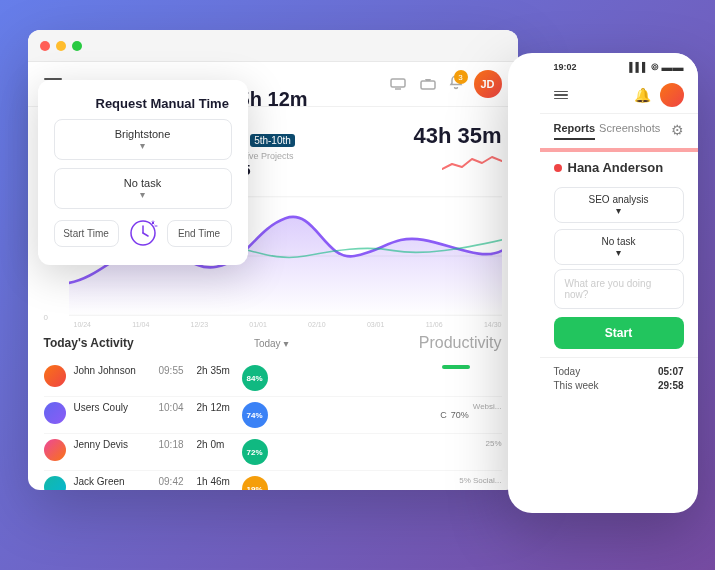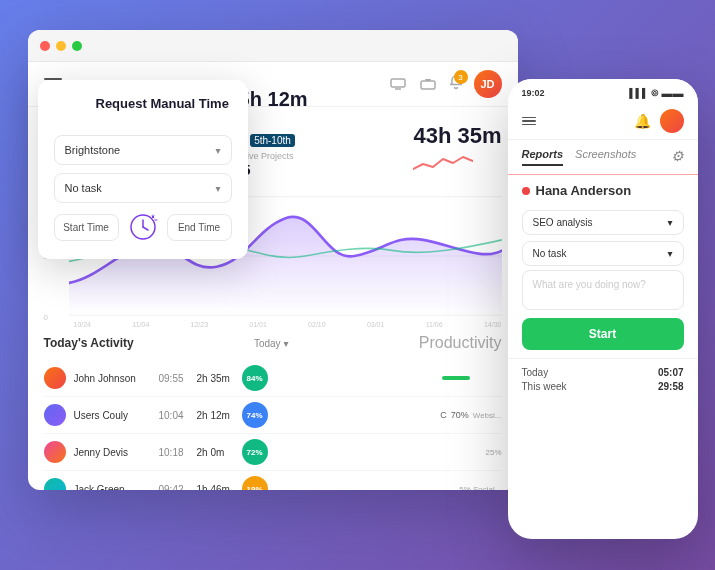--- a/index.html
+++ b/index.html
@@ -169,21 +169,20 @@
     .today-filter {
       font-size: 10px;
       color: #888;
       display: flex;
       align-items: center;
       gap: 3px;
     }
 
     .activity-row {
       display: flex;
-      align-items: center;
       padding: 5px 0;
       border-bottom: 1px solid #f5f5f5;
       font-size: 10px;
       color: #555;
     }
 
     .user-avatar-row {
       width: 22px;
       height: 22px;
       border-radius: 50%;
@@ -232,36 +231,37 @@
       border-radius: 12px;
       box-shadow: 0 10px 40px rgba(0,0,0,0.18);
       padding: 16px;
       z-index: 10;
     }
 
     .dialog-title {
       font-size: 13px;
       font-weight: 700;
       color: #1a1a2e;
-      margin-bottom: 24px;
+      margin-bottom: 8px;
       padding-left: 42px;
     }
 
     .select-field {
       width: 100%;
       border: 1.5px solid #e5e7eb;
       border-radius: 8px;
       padding: 8px 10px;
       font-size: 11px;
       color: #333;
       margin-bottom: 8px;
       display: flex;
       justify-content: space-between;
       align-items: center;
       cursor: pointer;
+      flex-direction: column;
     }
 
     .select-arrow {
       color: #888;
       font-size: 10px;
     }
 
     .time-buttons {
       display: flex;
       gap: 8px;
@@ -286,29 +286,30 @@
       height: 32px;
       display: flex;
       align-items: center;
       justify-content: center;
       flex-shrink: 0;
     }
 
     
     .mobile-panel {
       position: absolute;
-      top: 59px;
+      top: 33px;
       right: 0px;
       width: 190px;
       height: 460px;
       background: white;
       border-radius: 24px;
       box-shadow: 0 20px 60px rgba(0,0,0,0.25);
       overflow: hidden;
       z-index: 5;
+      padding-left: 32px;
     }
 
     .mobile-status-bar {
       background: white;
       display: flex;
       justify-content: space-between;
       align-items: center;
       padding: 8px 14px 4px;
       font-size: 9px;
       font-weight: 600;
@@ -339,23 +340,22 @@
       width: 24px;
       height: 24px;
       border-radius: 50%;
       background: linear-gradient(135deg, #f97316, #ef4444);
       margin-left: 8px;
     }
 
     .mobile-tabs {
       display: flex;
       padding: 8px 14px;
-      gap: 12px;
-      border-bottom: 1px solid #fca5a5;
-      font-style: italic;
+      gap: 4px;
+      border-bottom: 4px solid #fca5a5;
     }
 
     .mobile-tab {
       font-size: 11px;
       color: #888;
       padding-bottom: 4px;
       cursor: pointer;
     }
 
     .mobile-tab.active {
@@ -394,20 +394,21 @@
     .mobile-select {
       margin: 4px 14px;
       border: 1.5px solid #e5e7eb;
       border-radius: 8px;
       padding: 6px 10px;
       font-size: 10px;
       color: #333;
       display: flex;
       justify-content: space-between;
       align-items: center;
+      flex-direction: column;
     }
 
     .mobile-textarea {
       margin: 2px 14px;
       border: 1.5px solid #e5e7eb;
       border-radius: 8px;
       padding: 8px 10px;
       font-size: 10px;
       color: #ccc;
       height: 40px;
@@ -548,21 +549,21 @@
             <div>
               <div style="font-size:9px; color:#aaa;">Active Users</div>
               <div style="font-size:15px; font-weight:700; color:#1a1a2e;">50</div>
             </div>
             <div>
               <div style="font-size:9px; color:#aaa;">Active Projects</div>
               <div style="font-size:15px; font-weight:700; color:#1a1a2e;">35</div>
             </div>
           </div>
         </div>
-        <div style="text-align:left;">
+        <div style="text-align:right;">
           <div style="font-size:22px; font-weight:800; color:#1a1a2e;">43h 35m</div>
           <svg width="60" height="25" viewBox="0 0 60 25">
             <polyline points="0,20 10,15 20,18 30,10 40,14 50,8 60,12" fill="none" stroke="#f87171" stroke-width="2" stroke-linecap="round" stroke-linejoin="round"></polyline>
           </svg>
         </div>
       </div>
 
       <div class="chart-area">
         <div class="chart-y-labels">
           <span>50</span>

